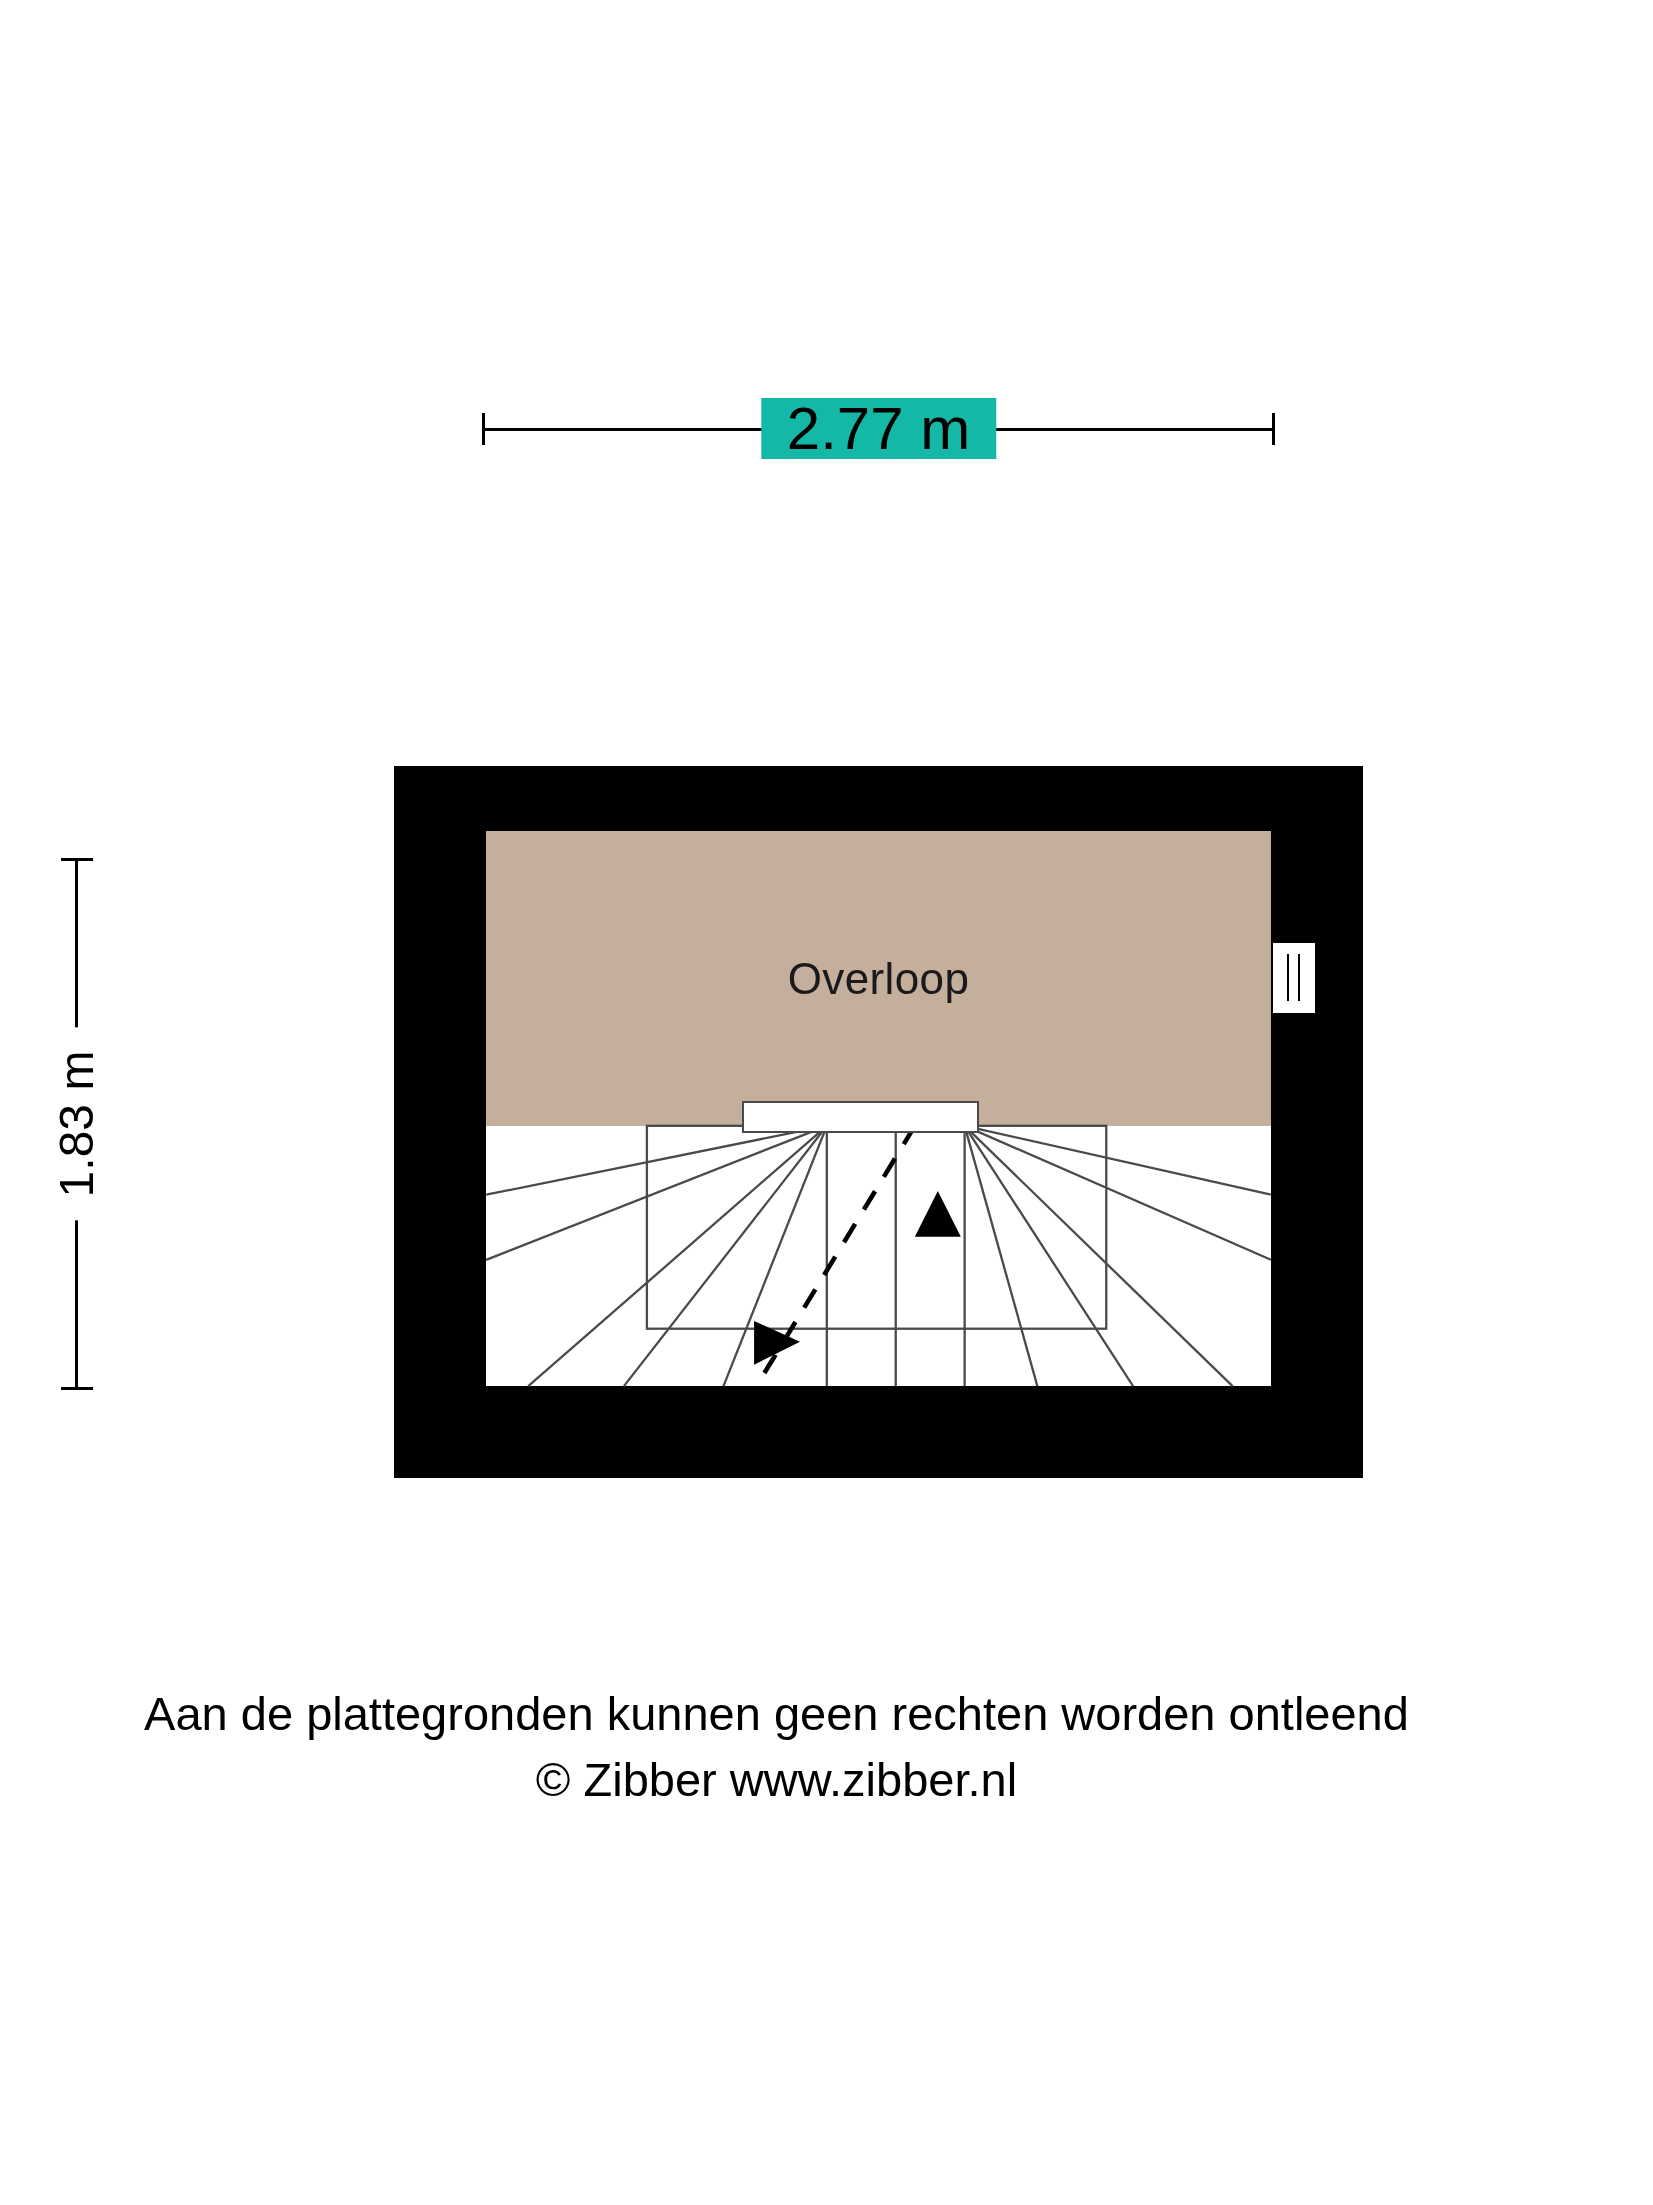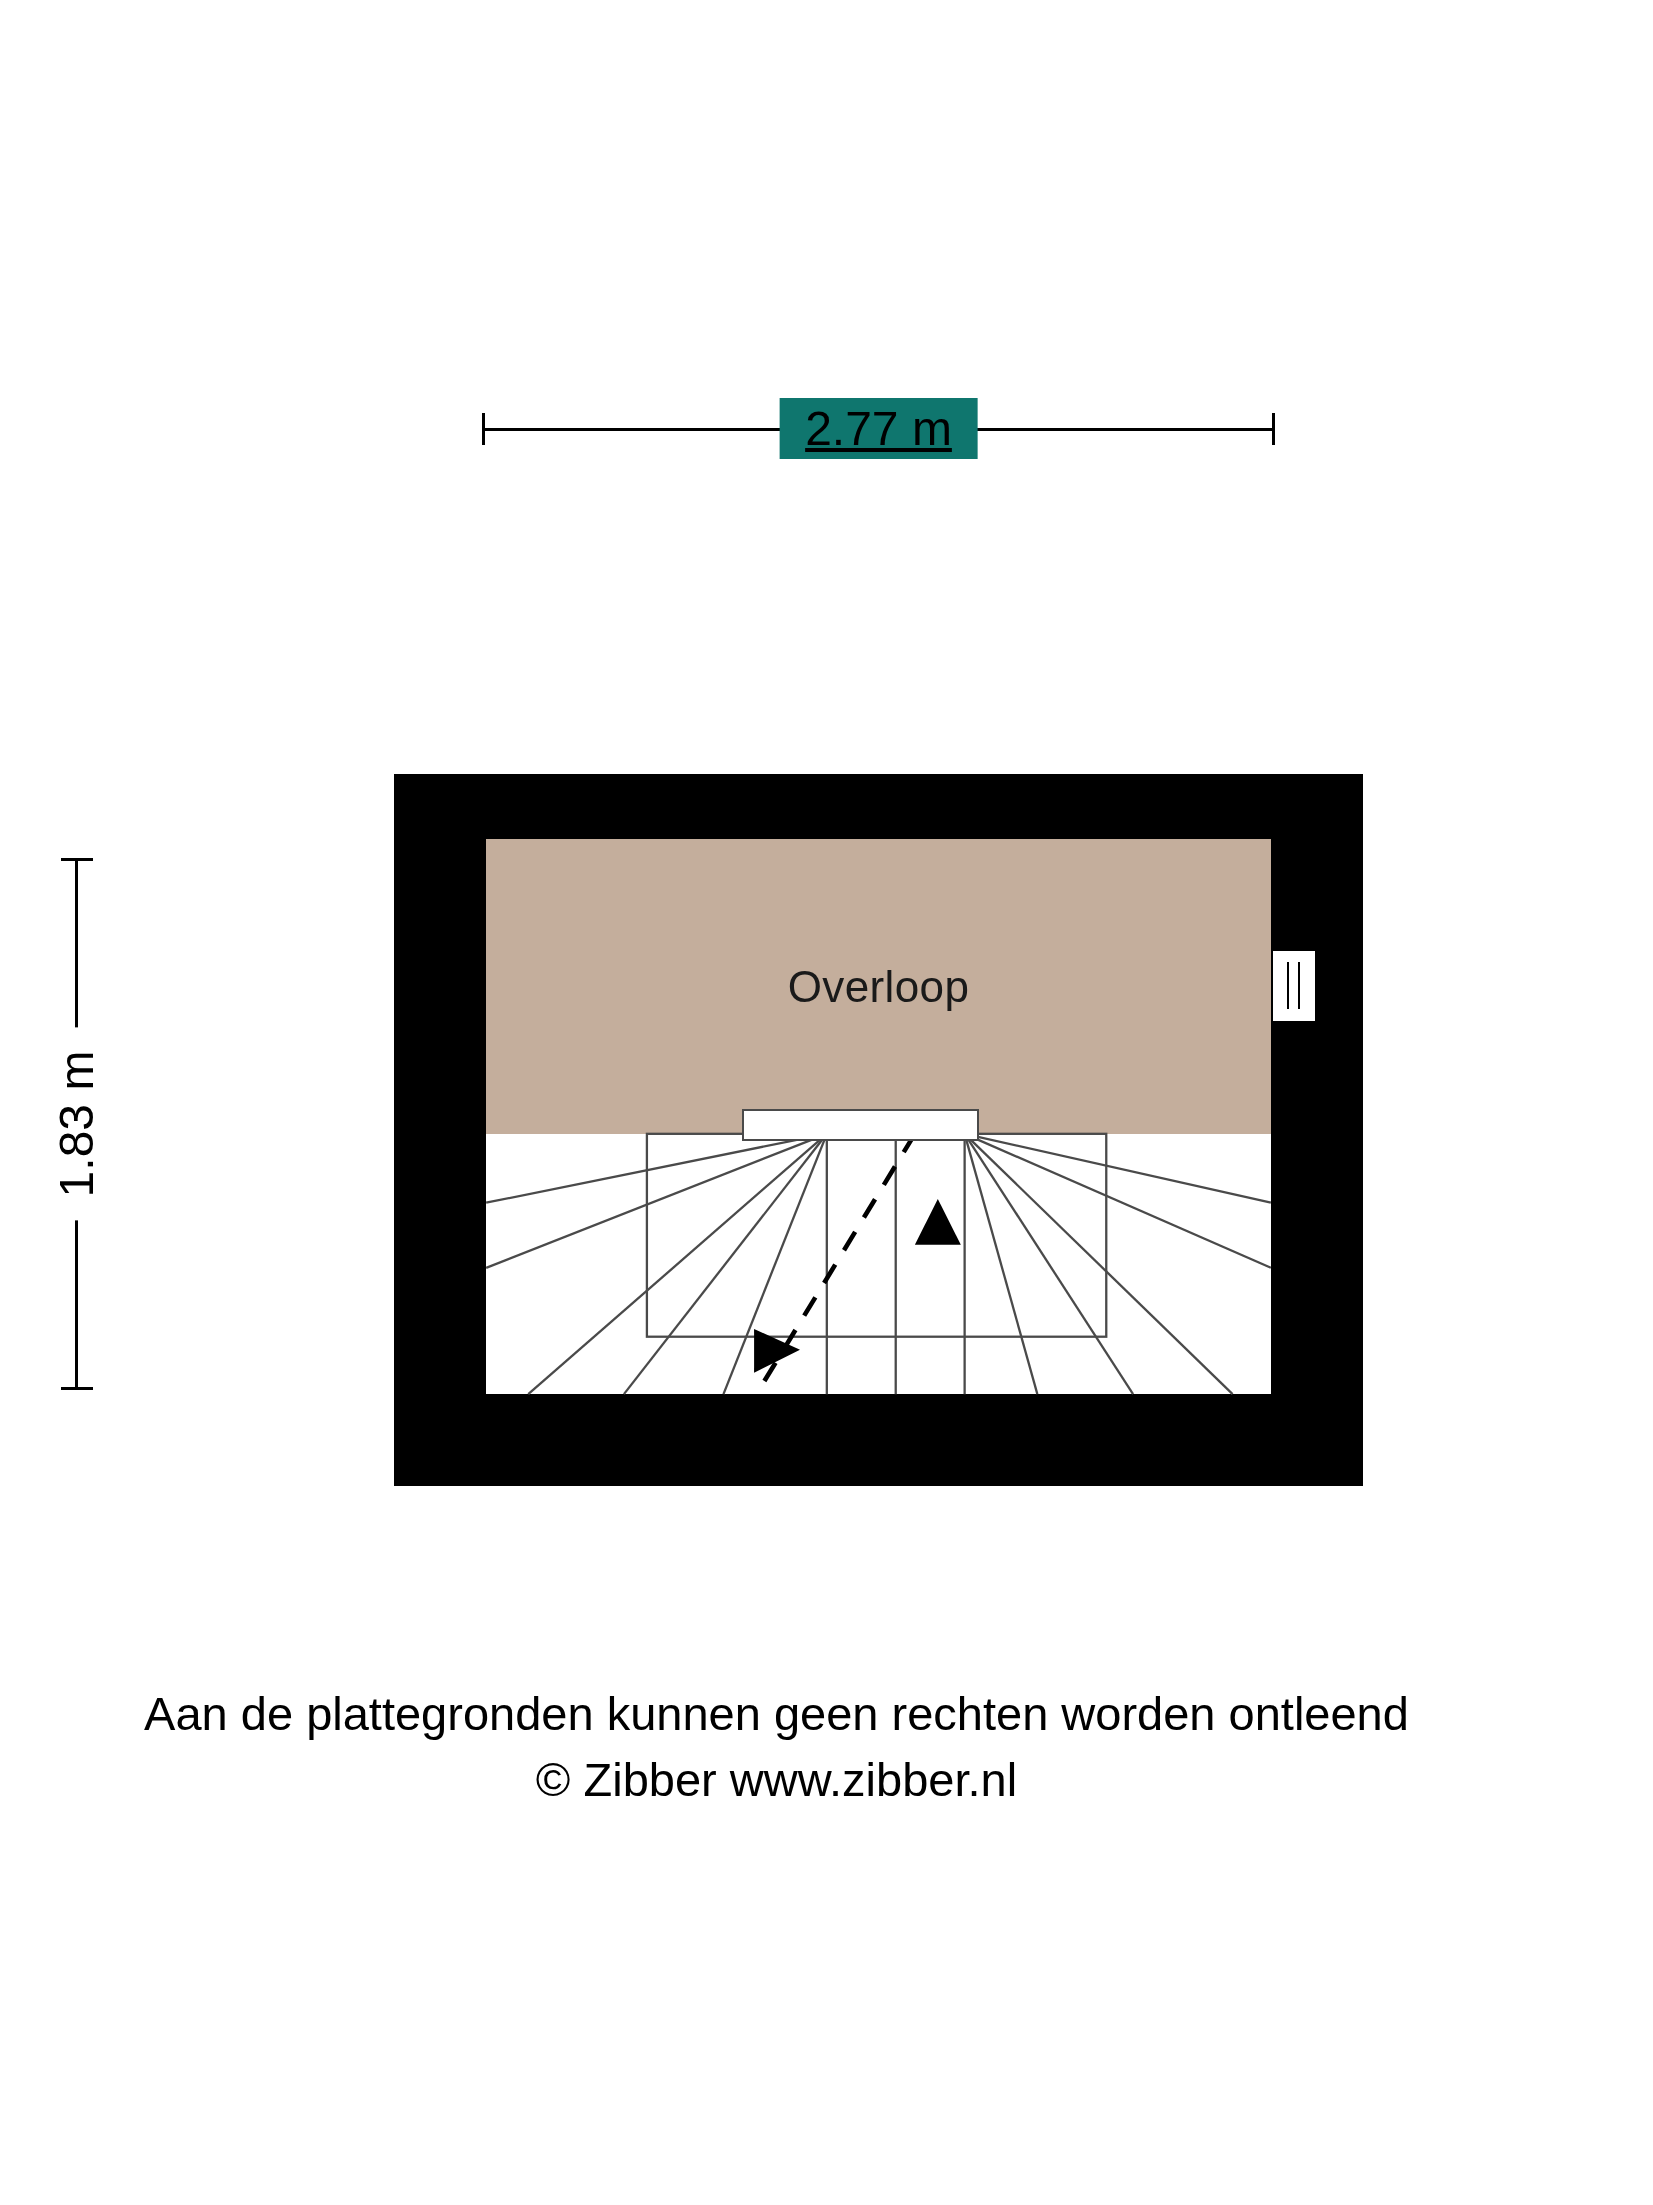--- a/index.html
+++ b/index.html
@@ -40,26 +40,25 @@
     height: 32px;
     background: #000;
   }
   #top-dim .dim-cap-left { left: 0; }
   #top-dim .dim-cap-right { right: 0; }
   #top-dim .dim-label {
     position: absolute;
     left: 50%;
     top: 0;
     transform: translateX(-50%);
-    background: #0f766e;
+    background: #14b8a6;
     padding: 0 26px;
-    font-size: 48px;
+    font-size: 60px;
     line-height: 61px;
     white-space: nowrap;
-    text-decoration: underline;
   }
 
   
   #left-dim {
     position: absolute;
     left: 23px;
     top: 858px;
     width: 92px;
     height: 532px;
   }
@@ -93,21 +92,20 @@
     white-space: nowrap;
   }
 
   
   #plan {
     position: absolute;
     left: 394px;
     top: 766px;
     width: 1150px;
     height: 712px;
-    margin-top: 8px;
   }
   .outer-wall {
     position: absolute;
     left: 0;
     top: 0;
     width: 969px;
     height: 712px;
     background: #000000;
   }
   

